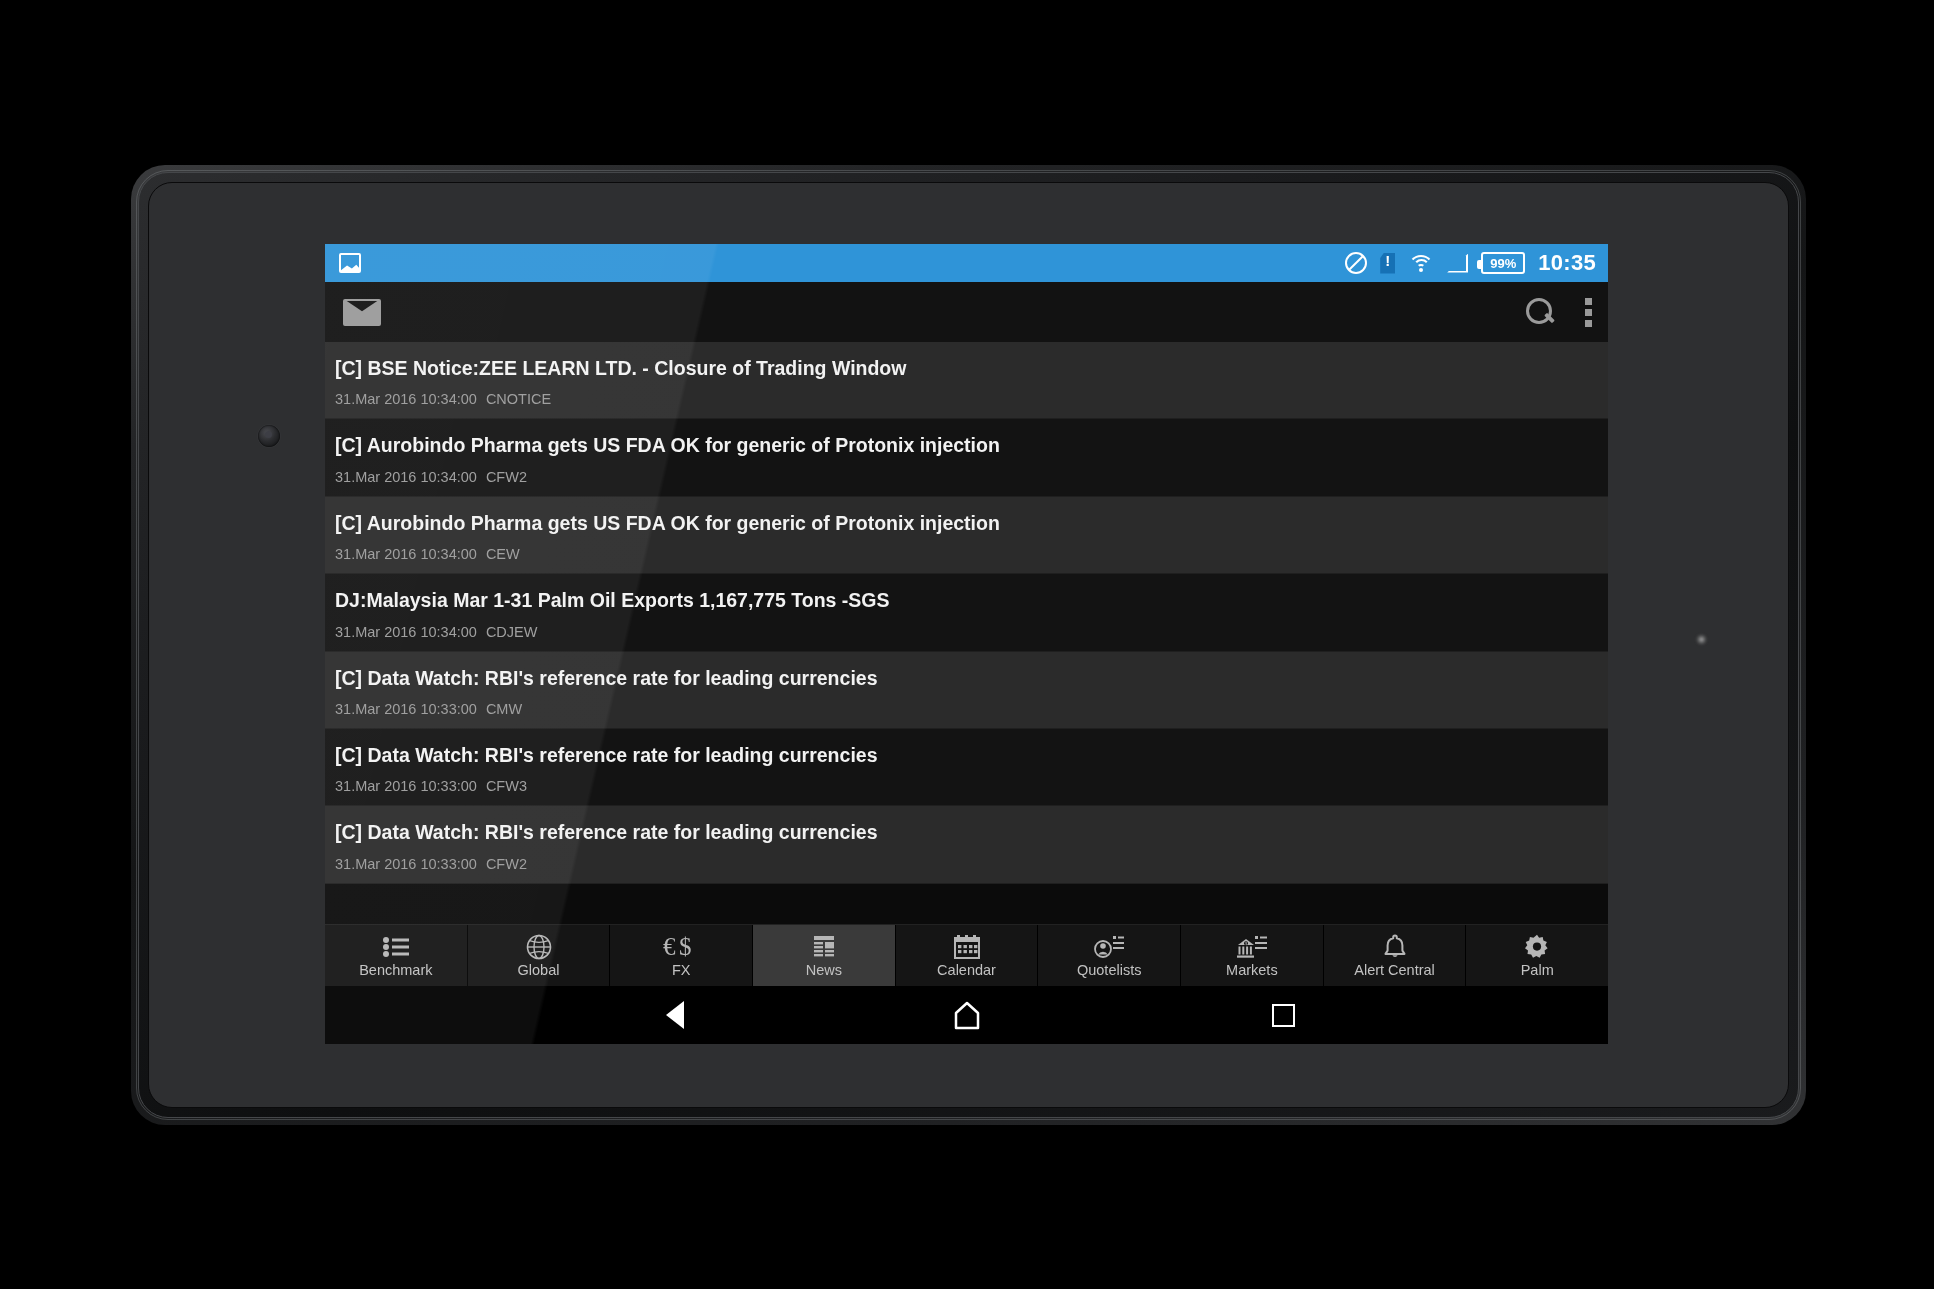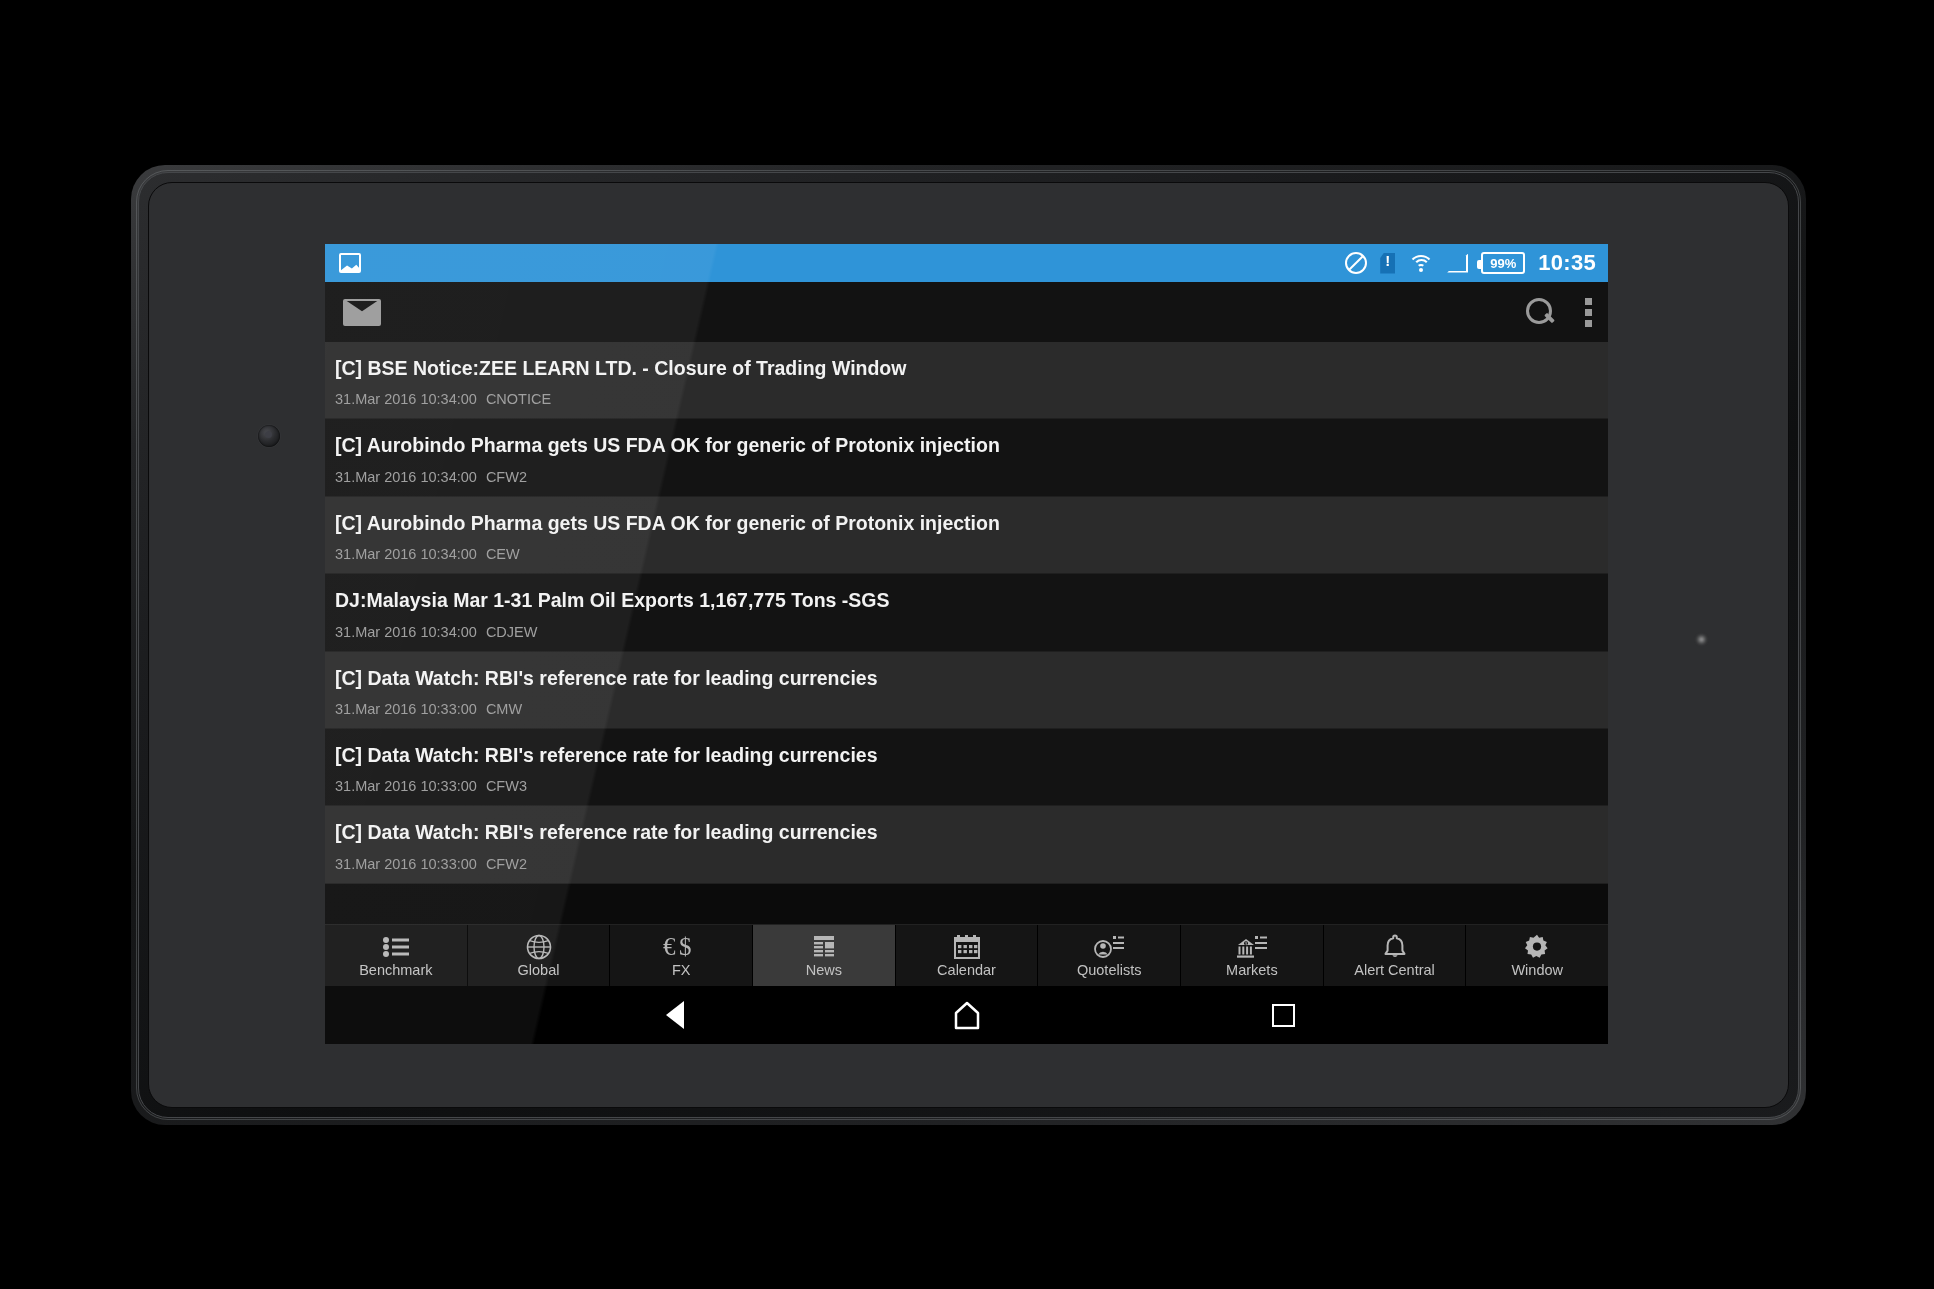--- a/index.html
+++ b/index.html
@@ -415,21 +415,21 @@
           </div>
           <div class="tab-label">Alert Central</div>
         </div>
         <div class="tab">
           <div class="tab-icon">
             <svg width="26" height="26" viewBox="0 0 26 26">
               <path d="M13 0.8 l2.1 3.0 3.6-0.9 0.7 3.7 3.5 1.3-1.6 3.4 2.3 2.9-3.0 2.2 0.5 3.7-3.7 0.3-1.8 3.3-3.3-1.7-3.3 1.7-1.8-3.3-3.7-0.3 0.5-3.7-3.0-2.2 2.3-2.9-1.6-3.4 3.5-1.3 0.7-3.7 3.6 0.9z" fill="#b6b6b6"></path>
               <circle cx="13" cy="12.6" r="4.1" fill="#151515"></circle>
             </svg>
           </div>
-          <div class="tab-label">Window</div>
+          <div class="tab-label">Palm</div>
         </div>
       </div>
 
     <div class="navbar">
       <div class="nav-btn nav-back">
         <div class="glyph-back"></div>
       </div>
       <div class="nav-btn nav-home">
         <div class="glyph-home-wrap">
           <svg width="30" height="30" viewBox="0 0 30 30">

